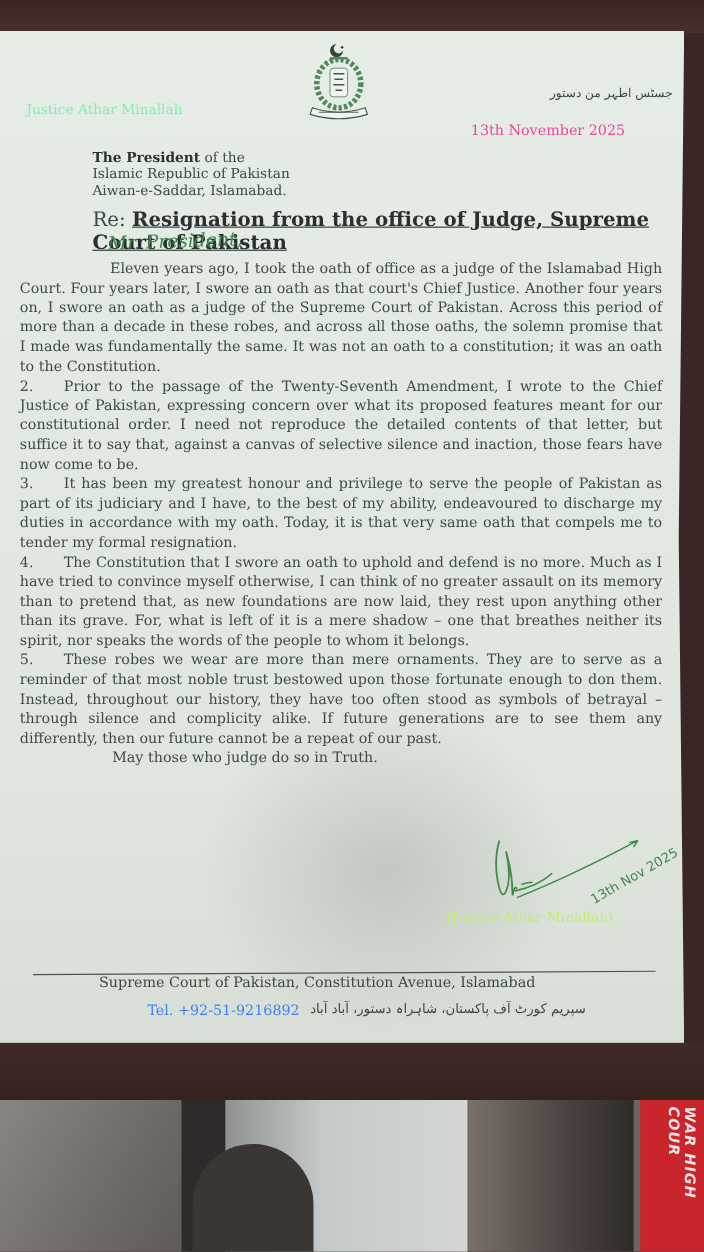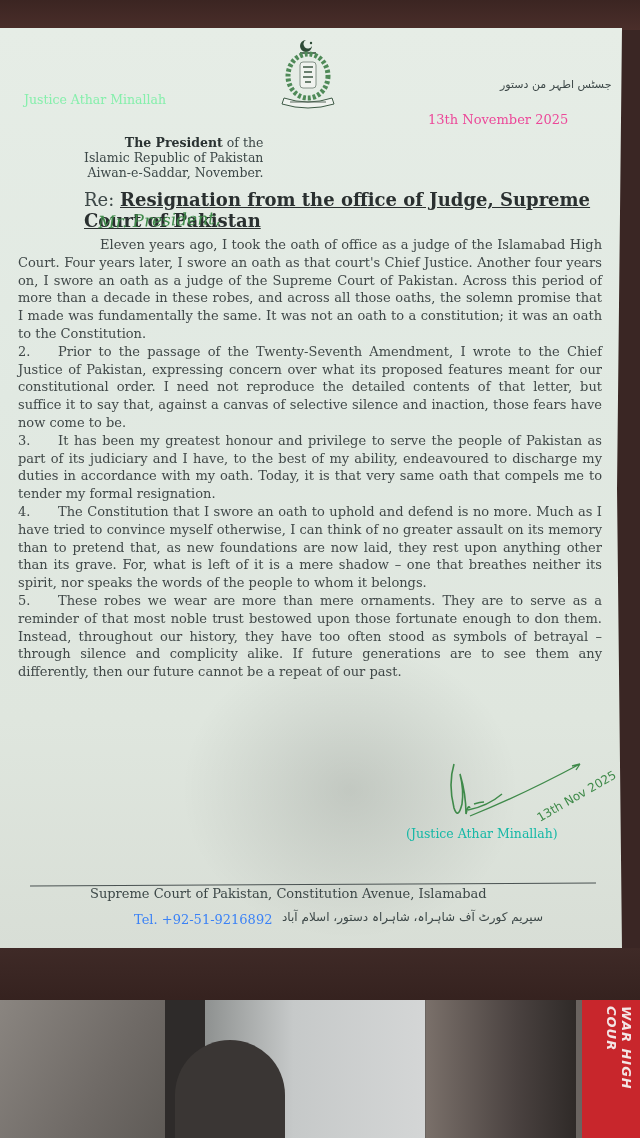--- a/index.html
+++ b/index.html
@@ -30,21 +30,21 @@
     position:absolute; left:500px; top:78px; font-size:11px; color:#3d4848;
     direction:rtl; font-family:"DejaVu Sans", sans-serif;
   }
   .emblem {
     position:absolute; left:276px; top:36px; width:64px; height:74px;
   }
   .date {
     position:absolute; left:428px; top:112px; font-size:13px; color:#ec4899;
   }
   .addressee {
-    position:absolute; left:84px; top:135px; font-size:12.5px; line-height:15px; color:#3d4848;text-align:right;
+    position:absolute; left:84px; top:135px; font-size:12.5px; line-height:15px; color:#3d4848;
   }
   .addressee b { color:#2a3232; }
   .re-line {
     position:absolute; left:84px; top:189px; font-size:18px; color:#3d4848;
   }
   .re-label { display:inline-block; width:36px; }
   .re-subject {
     font-weight:bold; text-decoration:underline; color:#2a3030;
   }
   .salutation {
@@ -56,21 +56,21 @@
     font-size:13px; line-height:17.8px; color:#404848; text-align:justify;
   }
   .para { margin:0; }
   .para .num { display:inline-block; width:40px; text-indent:0; }
   .para.first { text-indent:82px; }
   .para.closing { text-indent:84px; margin-top:0; }
   .signature {
     position:absolute; left:440px; top:760px; width:200px; height:80px;
   }
   .sig-name {
-    position:absolute; left:406px; top:826px; font-size:12.5px; color:#14b8a6;text-align:right;
+    position:absolute; left:406px; top:826px; font-size:12.5px; color:#bef264;text-align:right;
   }
   .footer-rule {
     position:absolute; left:30px; top:884px; width:566px; height:1px; background:#4a5252;
     transform:rotate(-0.3deg);
   }
   .footer-addr {
     position:absolute; left:90px; top:886px; font-size:13px; color:#3d4848;
   }
   .footer-tel {
     position:absolute; left:134px; top:912px; font-size:13px; color:#3b82f6;
@@ -125,50 +125,51 @@
   <path d="M27 31 h10 M28 36 h8 M27 41 h10 M29 46 h6" stroke="#3e5a46" stroke-width="1.3"></path>
   <path d="M8 62 q24 8 48 0 l2 6 q-26 8 -52 0z" fill="#f0f3ef" stroke="#3e5a46" stroke-width="1"></path>
   <path d="M14 66 h36" stroke="#5a6a5e" stroke-width="1"></path>
 </svg>
 
 <div class="date">13th November 2025</div>
 
 <div class="addressee">
   <div><b>The President</b><span> of the</span></div>
   <div>Islamic Republic of Pakistan</div>
-  <div>Aiwan-e-Saddar, November.</div>
+  <div>Aiwan-e-Saddar, Islamabad.</div>
 </div>
 
 <div class="re-line">
   <span class="re-label">Re:</span><span class="re-subject">Resignation from the office of Judge, Supreme Court of Pakistan</span>
 </div>
 
 <div class="salutation">Mr. President,</div>
 
 <div class="body">
   <p class="para first"><span>Eleven years ago, I took the oath of office as a judge of the Islamabad High Court. Four years later, I swore an oath as that court's Chief Justice. Another four years on, I swore an oath as a judge of the Supreme Court of Pakistan. Across this period of more than a decade in these robes, and across all those oaths, the solemn promise that I made was fundamentally the same. It was not an oath to a constitution; it was an oath to the Constitution.</span></p>
   <p class="para"><span class="num">2.</span><span>Prior to the passage of the Twenty-Seventh Amendment, I wrote to the Chief Justice of Pakistan, expressing concern over what its proposed features meant for our constitutional order. I need not reproduce the detailed contents of that letter, but suffice it to say that, against a canvas of selective silence and inaction, those fears have now come to be.</span></p>
   <p class="para"><span class="num">3.</span><span>It has been my greatest honour and privilege to serve the people of Pakistan as part of its judiciary and I have, to the best of my ability, endeavoured to discharge my duties in accordance with my oath. Today, it is that very same oath that compels me to tender my formal resignation.</span></p>
   <p class="para"><span class="num">4.</span><span>The Constitution that I swore an oath to uphold and defend is no more. Much as I have tried to convince myself otherwise, I can think of no greater assault on its memory than to pretend that, as new foundations are now laid, they rest upon anything other than its grave. For, what is left of it is a mere shadow – one that breathes neither its spirit, nor speaks the words of the people to whom it belongs.</span></p>
   <p class="para"><span class="num">5.</span><span>These robes we wear are more than mere ornaments. They are to serve as a reminder of that most noble trust bestowed upon those fortunate enough to don them. Instead, throughout our history, they have too often stood as symbols of betrayal – through silence and complicity alike. If future generations are to see them any differently, then our future cannot be a repeat of our past.</span></p>
+  <p class="para closing">May those who judge do so in Truth.</p>
 </div>
 
 <svg class="signature" viewBox="0 0 200 80">
   <path d="M14 4 q-6 20 0 44 q4 12 8 -4 q2 -14 -2 -30 q6 20 6 40 q2 -10 4 -6" fill="none" stroke="#3f8a4a" stroke-width="1.6"></path>
   <path d="M28 50 q20 -4 34 -16 M34 44 q6 -2 10 -2" fill="none" stroke="#3f8a4a" stroke-width="1.4"></path>
   <path d="M30 56 q50 -20 110 -52 l-8 2 M140 4 l-4 6" fill="none" stroke="#3f8a4a" stroke-width="1.3"></path>
   <text x="100" y="62" font-size="12" fill="#3f8a4a" font-family="DejaVu Sans, sans-serif" transform="rotate(-30 100 62)">13th Nov 2025</text>
 </svg>
 
 <div class="sig-name">(Justice Athar Minallah)</div>
 
 <div class="footer-rule"></div>
 <div class="footer-addr">Supreme Court of Pakistan, Constitution Avenue, Islamabad</div>
 <div class="footer-tel">Tel. +92-51-9216892</div>
-<div class="footer-urdu">سپریم کورٹ آف شاہراہ، شاہراہ دستور، اسلام آباد</div>
+<div class="footer-urdu">سپریم کورٹ آف پاکستان، شاہراہ دستور، آباد آباد</div>
 
 <div class="desk-bottom"></div>
 
 <div class="bg-scene">
   <div class="scene-left"></div>
   <div class="scene-dark"></div>
   <div class="scene-window"></div>
   <div class="scene-person"></div>
   <div class="scene-right"></div>
   <div class="book">

